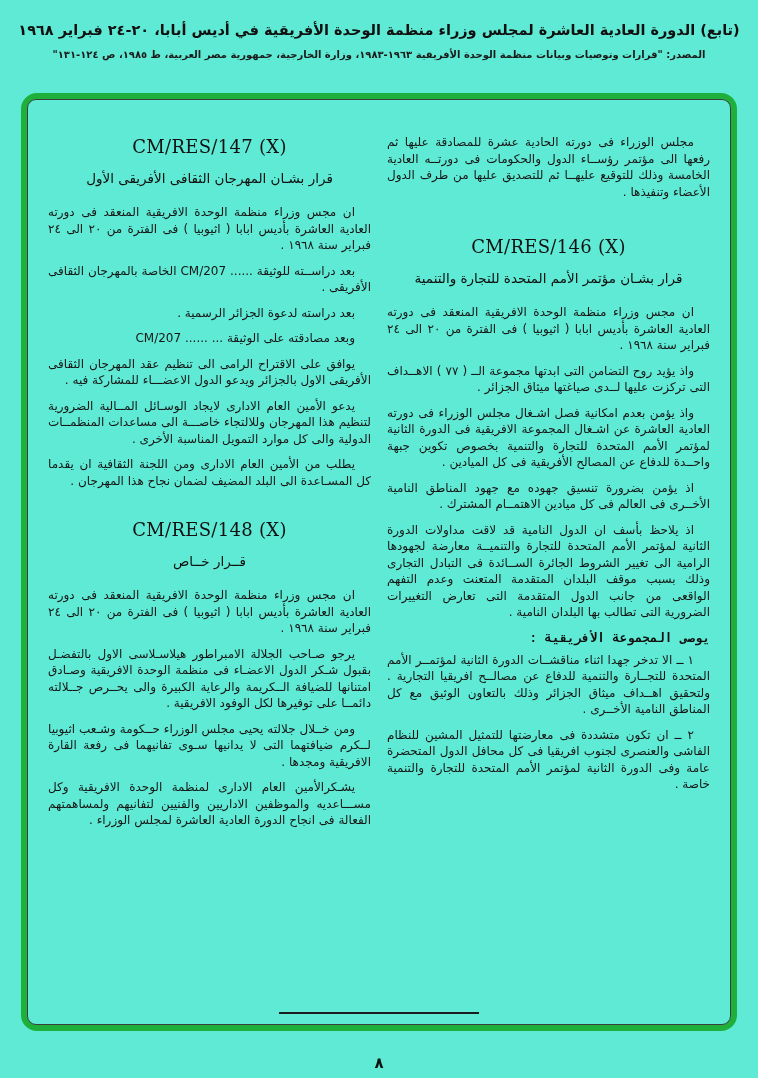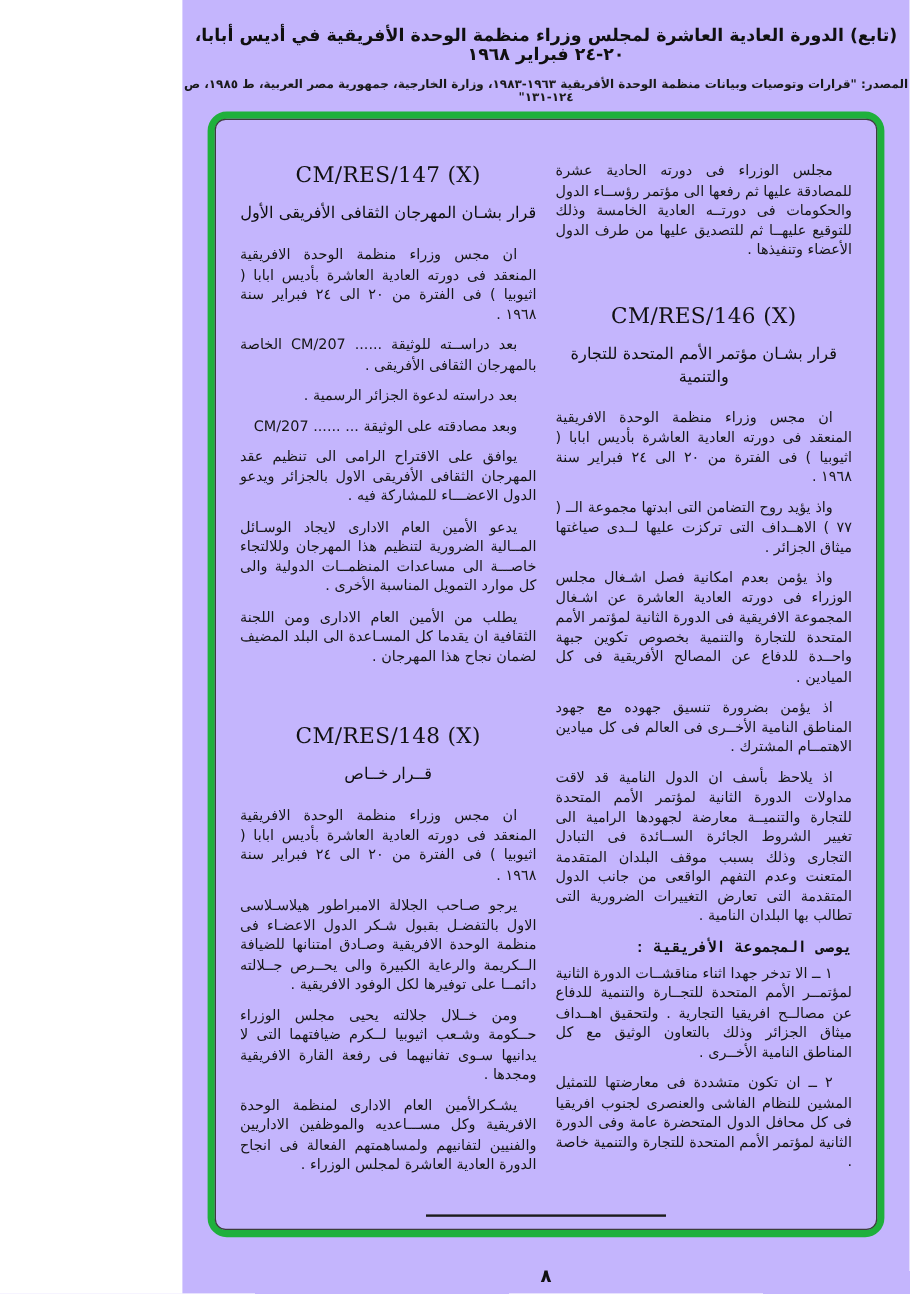--- a/index.html
+++ b/index.html
@@ -3,23 +3,23 @@
 <meta charset="utf-8">
 <style>
   html, body {
     margin: 0;
     padding: 0;
     background: #ffffff;
     font-family: "DejaVu Sans", sans-serif;
   }
   .page {
     position: relative;
-    width: 606px;
+    width: 758px;
     height: 1078px;
-    background: #c4b5fd;
+    background: #5eead4;
     overflow: hidden;
     direction: rtl;
   }
   
   .header {
     text-align: center;
     padding-top: 22px;
   }
   .header-line1 {
     font-size: 14.5px;
@@ -86,21 +86,21 @@
     color: #161616;
   }
   .subheading {
     font-weight: bold;
     font-size: 12.5px;
     color: #0e0e0e;
     margin: 6px 0 6px 0;
     font-family: Liberation Mono, monospace;
   }
   .gap-md { margin-top: 36px; }
-  .gap-lg { margin-top: 48px; }
+  .gap-lg { margin-top: 30px; }
   
   .footnote-rule {
     position: absolute;
     bottom: 10px;
     left: 50%;
     transform: translateX(-50%);
     width: 200px;
     height: 0;
     border-top: 2px solid #1c1c1c;
   }

